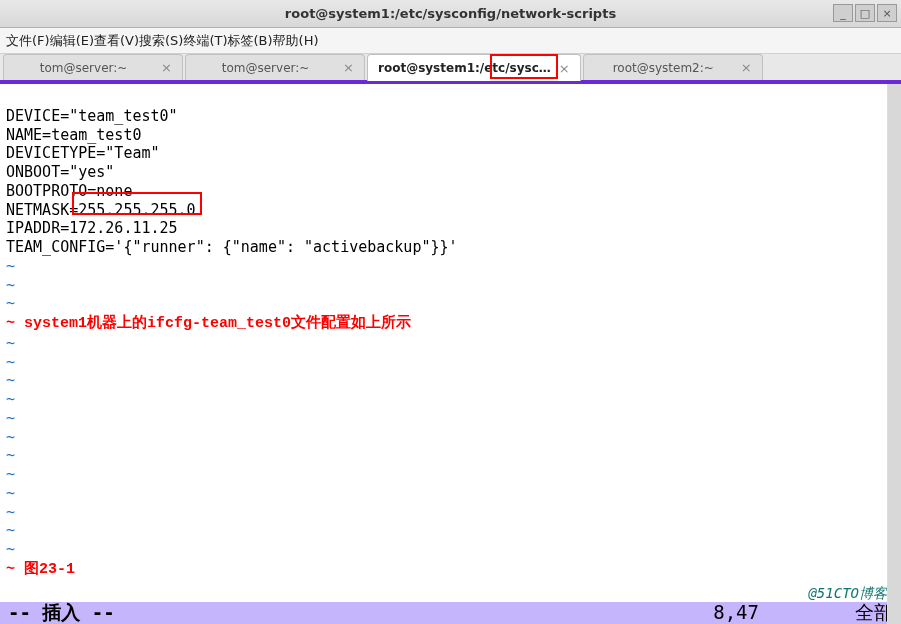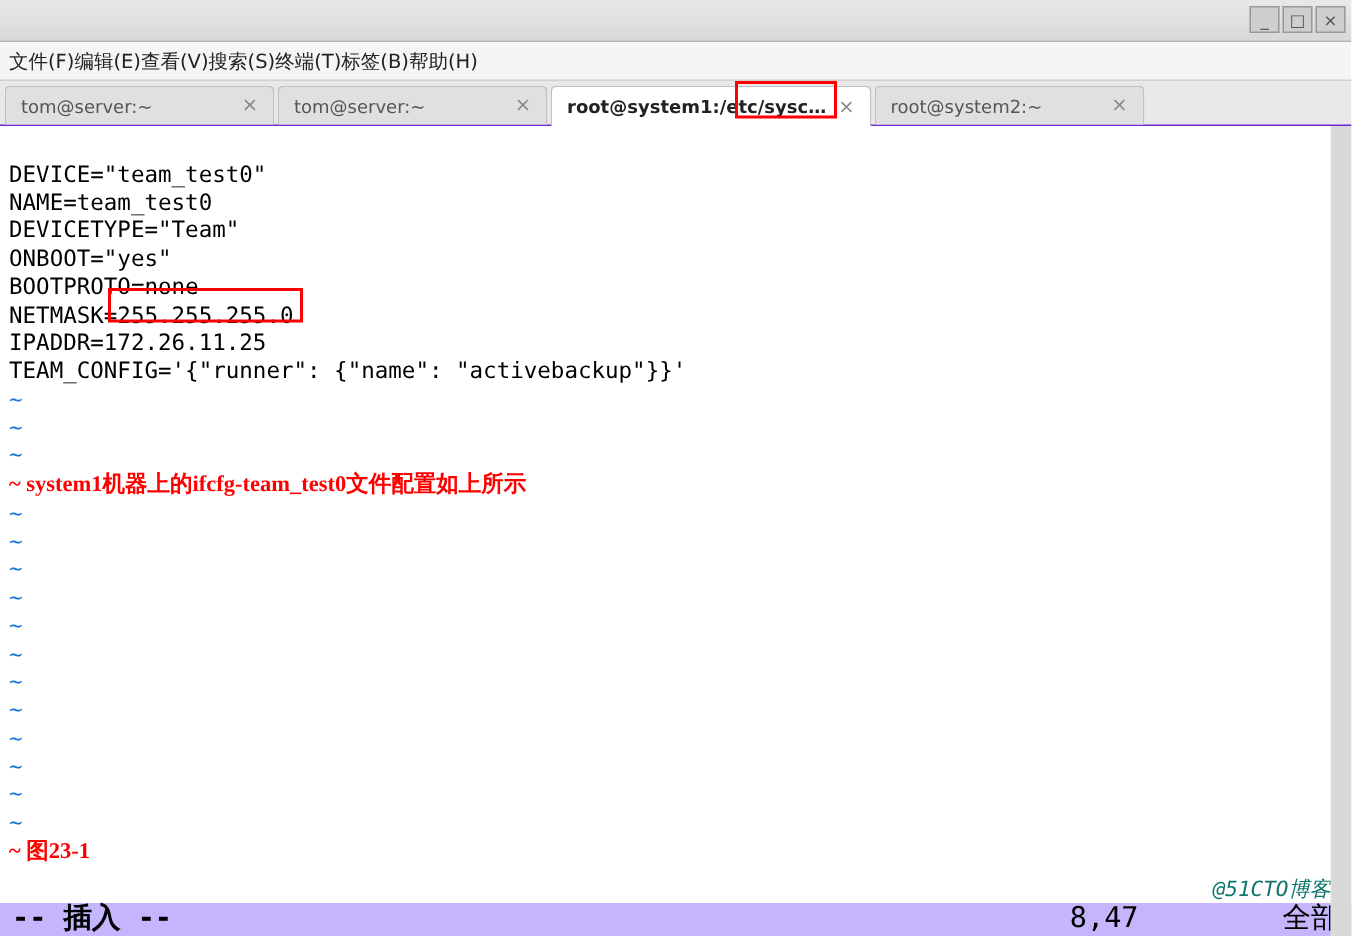--- a/index.html
+++ b/index.html
@@ -54,21 +54,22 @@
       padding: 0 6px;
       font-size: 13px;
     }
     .menu-item { cursor: pointer; color: #222; }
     .tabbar {
       height: 30px;
       background: #e8e8e8;
       display: flex;
       align-items: flex-end;
       padding: 0 3px;
-      border-bottom: 1px solid #6d28d9;
+      border-bottom: 4px solid #6d28d9;
+      text-align: center;
     }
     .tab {
       height: 26px;
       padding: 0 10px;
       background: #e0e0e0;
       border: 1px solid #c0c0c0;
       border-bottom: none;
       border-radius: 4px 4px 0 0;
       display: flex;
       align-items: center;
@@ -108,21 +109,21 @@
       color: #000;
       background: #fff;
       height: calc(624px - 28px - 26px - 30px);
       position: relative;
       white-space: pre;
     }
     .tilde-line { color: #1f73d4; }
     .annotation-red {
       color: #ff0000;
       font-weight: bold;
-      font-family: Liberation Serif, serif;
+      font-family: Liberation Mono, monospace;
     }
     .redbox {
       position: absolute;
       border: 2px solid #ff0000;
       pointer-events: none;
     }
     .statusbar {
       position: absolute;
       bottom: 0;
       left: 0;
@@ -158,20 +159,21 @@
     .scrollbar-thumb {
       width: 100%;
       height: 100%;
       background: #d8d8d8;
     }
   </style>
 </head>
 <body>
 
 <div class="titlebar">
+  <span class="titlebar-title">root@system1:/etc/sysconfig/network-scripts</span>
   <div class="window-controls">
     <div class="window-btn">_</div>
     <div class="window-btn">□</div>
     <div class="window-btn">×</div>
   </div>
 </div>
 
 <div class="menubar">
   <span class="menu-item">文件(F)</span>
   <span class="menu-item">编辑(E)</span>

